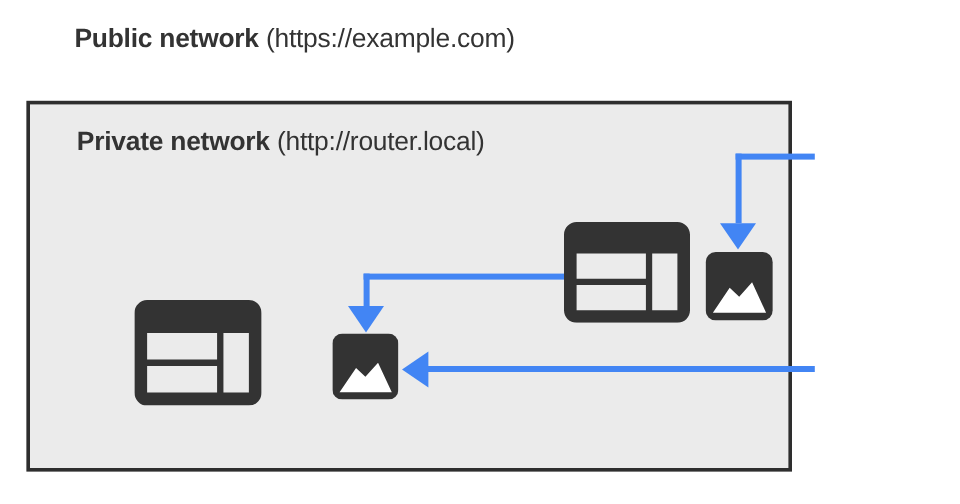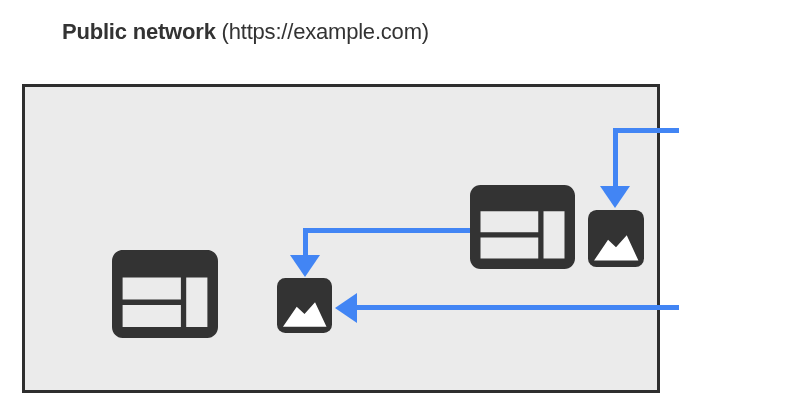--- a/index.html
+++ b/index.html
@@ -66,20 +66,24 @@
 <body>
 
 <div class="canvas">
 
   <div class="zone-label title-label">
     <span class="name">Public network</span>
     <span class="detail">(https://example.com)</span>
   </div>
 
   <div class="zone private-box">
+    <div class="zone-label">
+      <span class="name">Private network</span>
+      <span class="detail">(http://router.local)</span>
+    </div>
 
   </div>
 
   <div>
     <div class="seg a1-h"></div>
     <div class="seg a1-v"></div>
     <div class="head head-down a1-head"></div>
   </div>
 
   <div>

